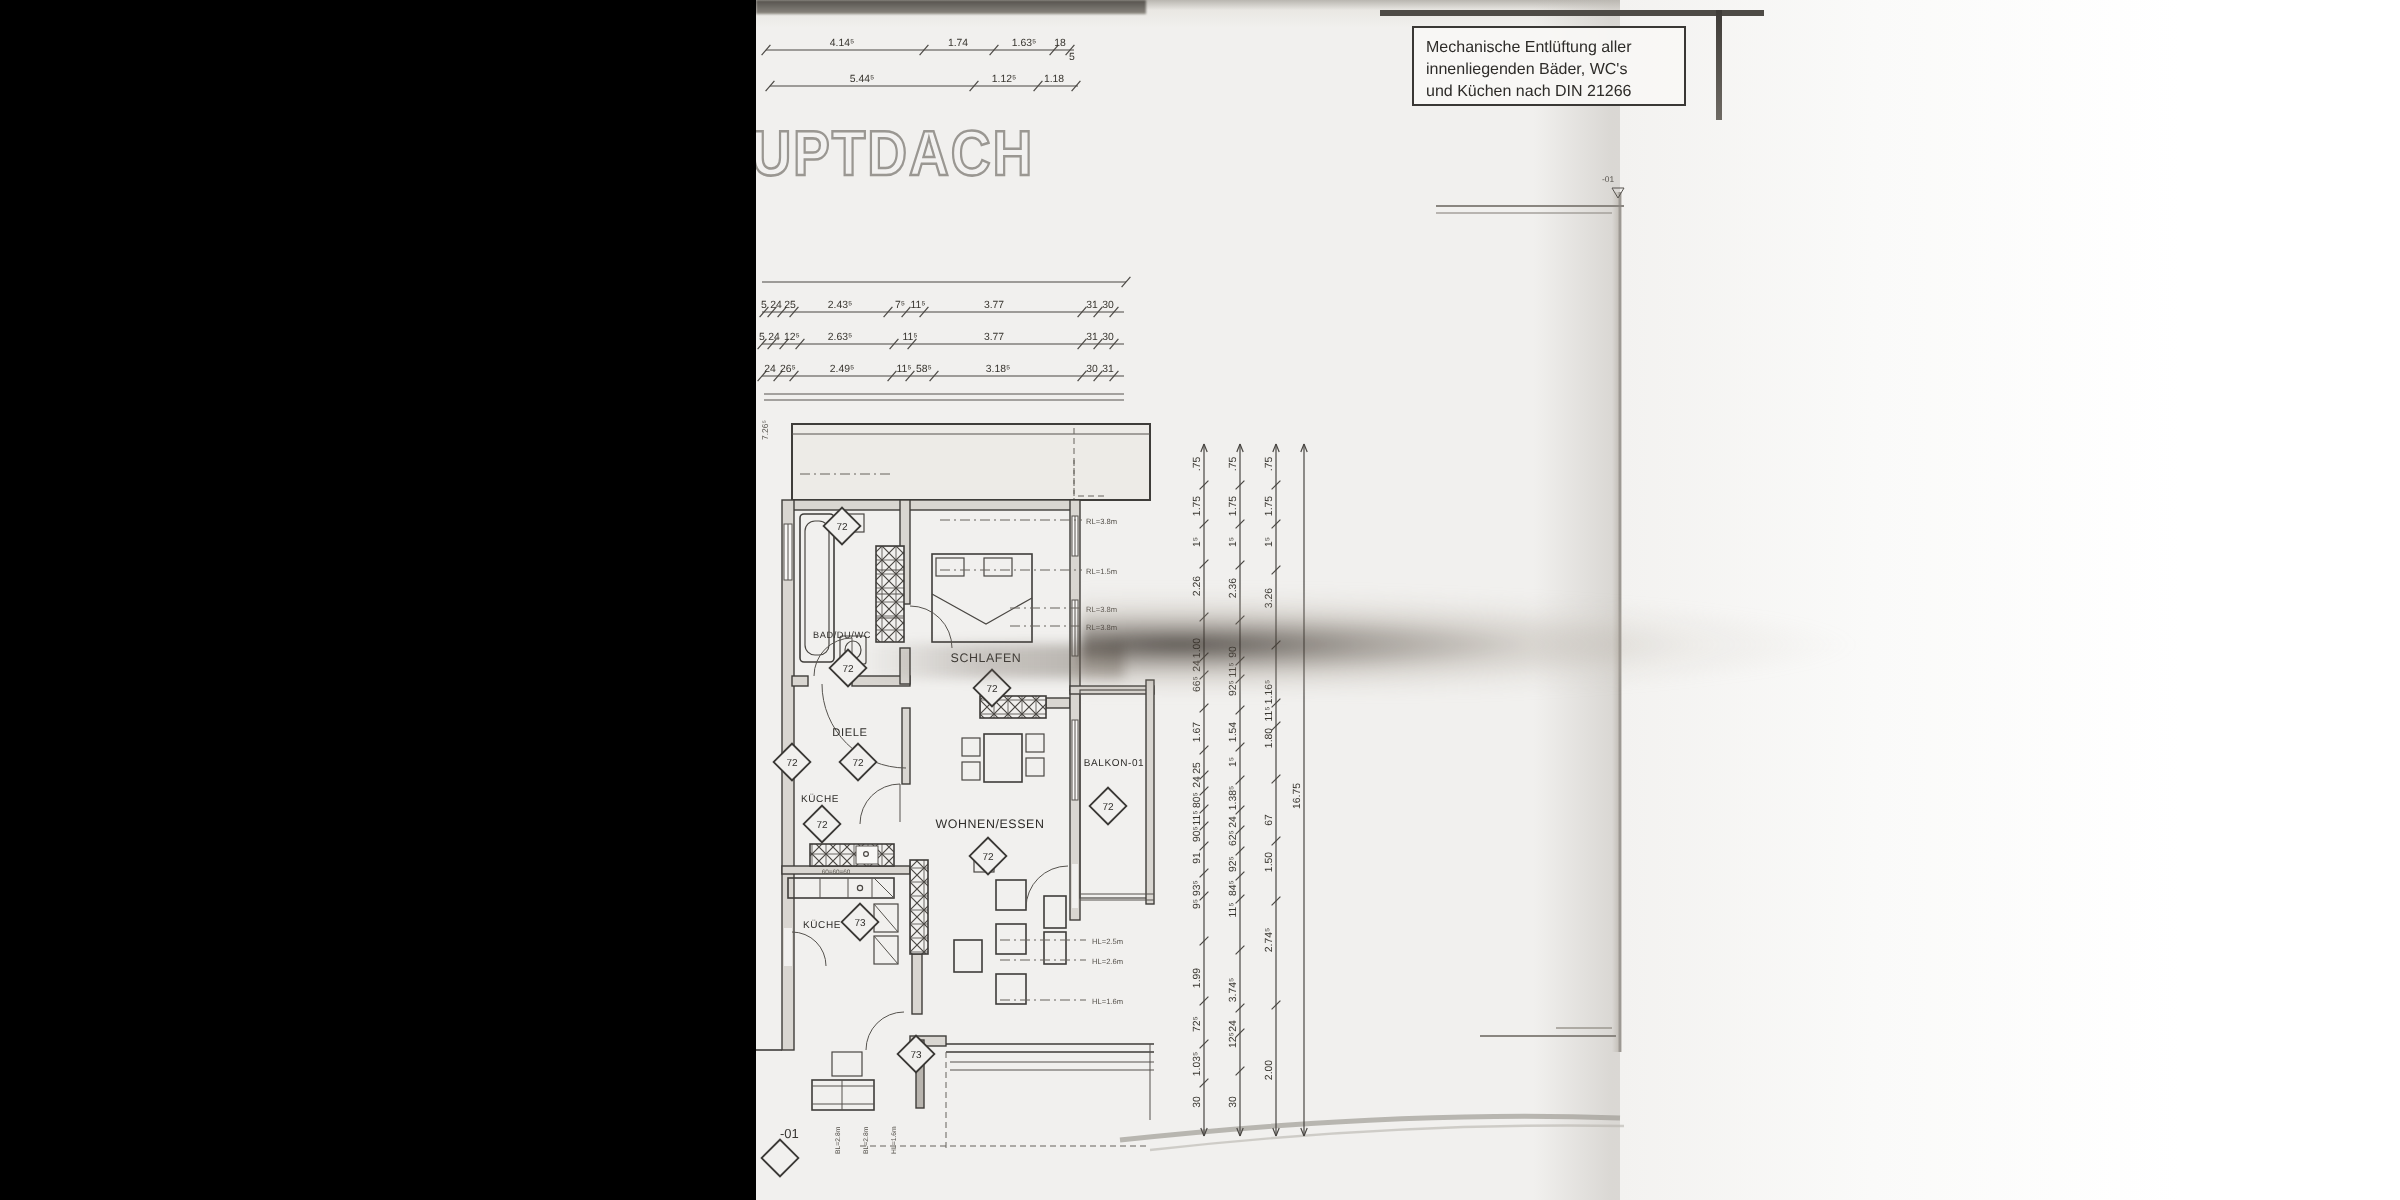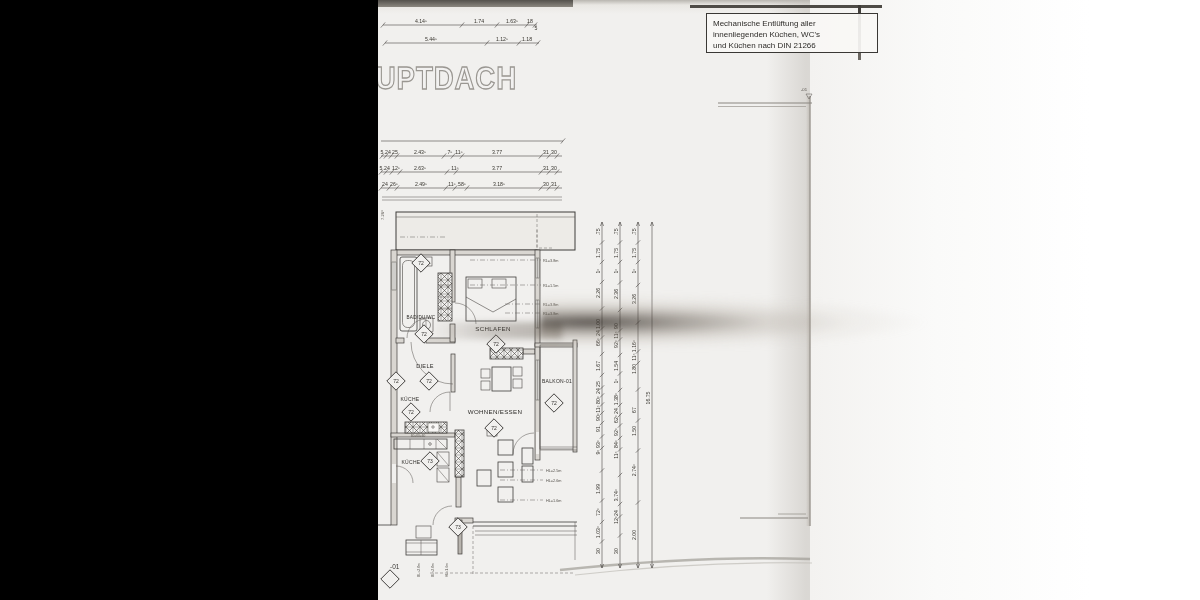--- a/index.html
+++ b/index.html
@@ -24,21 +24,21 @@
     background:radial-gradient(ellipse 62% 52% at 9% 55%,
       rgba(48,42,36,.78), rgba(95,86,76,.5) 28%, rgba(150,140,127,.28) 52%,
       rgba(190,182,170,.12) 76%, rgba(200,195,185,0) 100%);
     filter:blur(3px);pointer-events:none;}
   .smudge-plan{position:absolute;left:430px;top:322px;width:132px;height:17px;z-index:4;
     background:linear-gradient(90deg,rgba(110,100,90,0),rgba(110,100,90,.30) 45%,rgba(88,78,68,.40));
     filter:blur(3px);pointer-events:none;}
   .black-bar{position:absolute;left:0;top:0;width:378px;height:600px;background:#000;z-index:9;}
 
   
-  .note-box{position:absolute;left:706px;top:13px;width:172px;height:40px;z-index:6;
+  .note-box{position:absolute;left:706px;top:13px;width:137px;height:40px;z-index:6;
     border:1px solid #3a3835;background:rgba(248,247,245,.92);
     padding:4px 6px;box-sizing:border-box;
     font-size:8px;line-height:1.4;color:#2e2c29;}
 
   
   .plan-title{position:absolute;left:334px;top:60px;z-index:1;
     font-size:30px;font-weight:bold;letter-spacing:1px;white-space:nowrap;
     color:rgba(255,255,255,.12);-webkit-text-stroke:1.2px #9a9792;
     transform:scaleX(.92) scaleY(1.06);transform-origin:left top;}
 
@@ -494,18 +494,18 @@
         <line x1="653.6" y1="564" x2="652" y2="568"></line>
         <text x="649.8" y="398" transform="rotate(-90 649.8 398)">16.75</text>
       </g>
   </svg>
 
   <div class="smudge-plan"></div>
   <div class="smudge-main"></div>
 
   <div class="note-box">
     <div>Mechanische Entlüftung aller</div>
-    <div>innenliegenden Küchen, WC's</div>
+    <div>innenliegenden Bäder, WC's</div>
     <div>und Küchen nach DIN 21266</div>
   </div>
 
   <div class="black-bar"></div>
 </div>
 
 </body></html>

